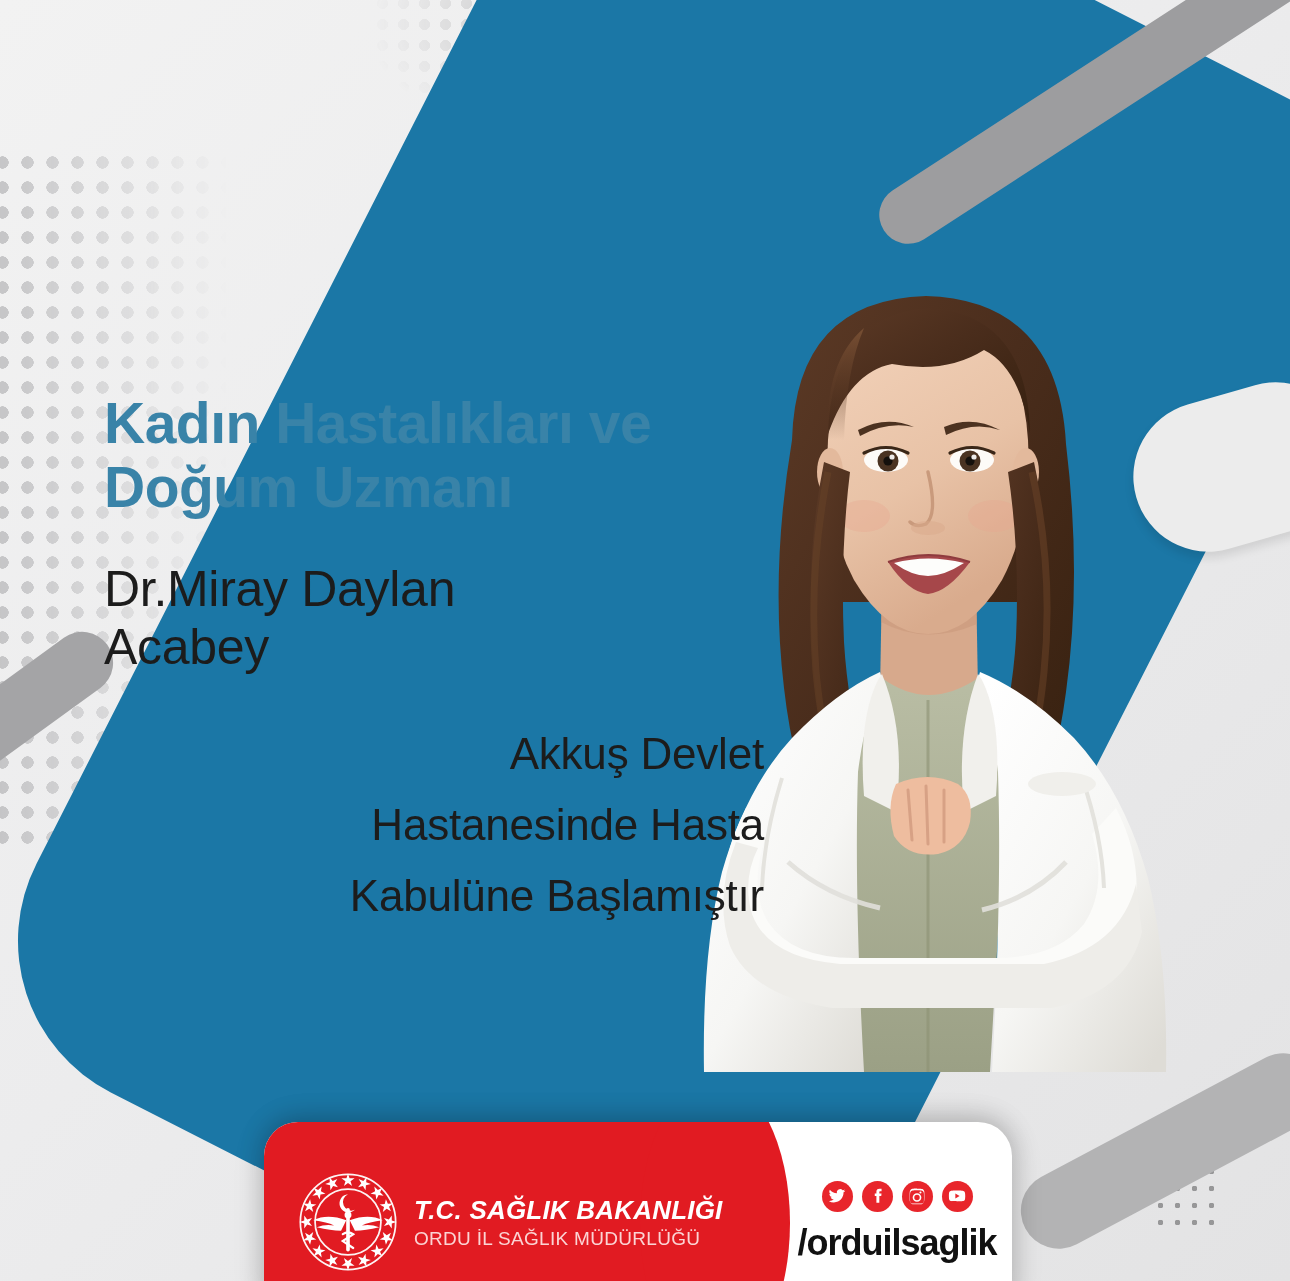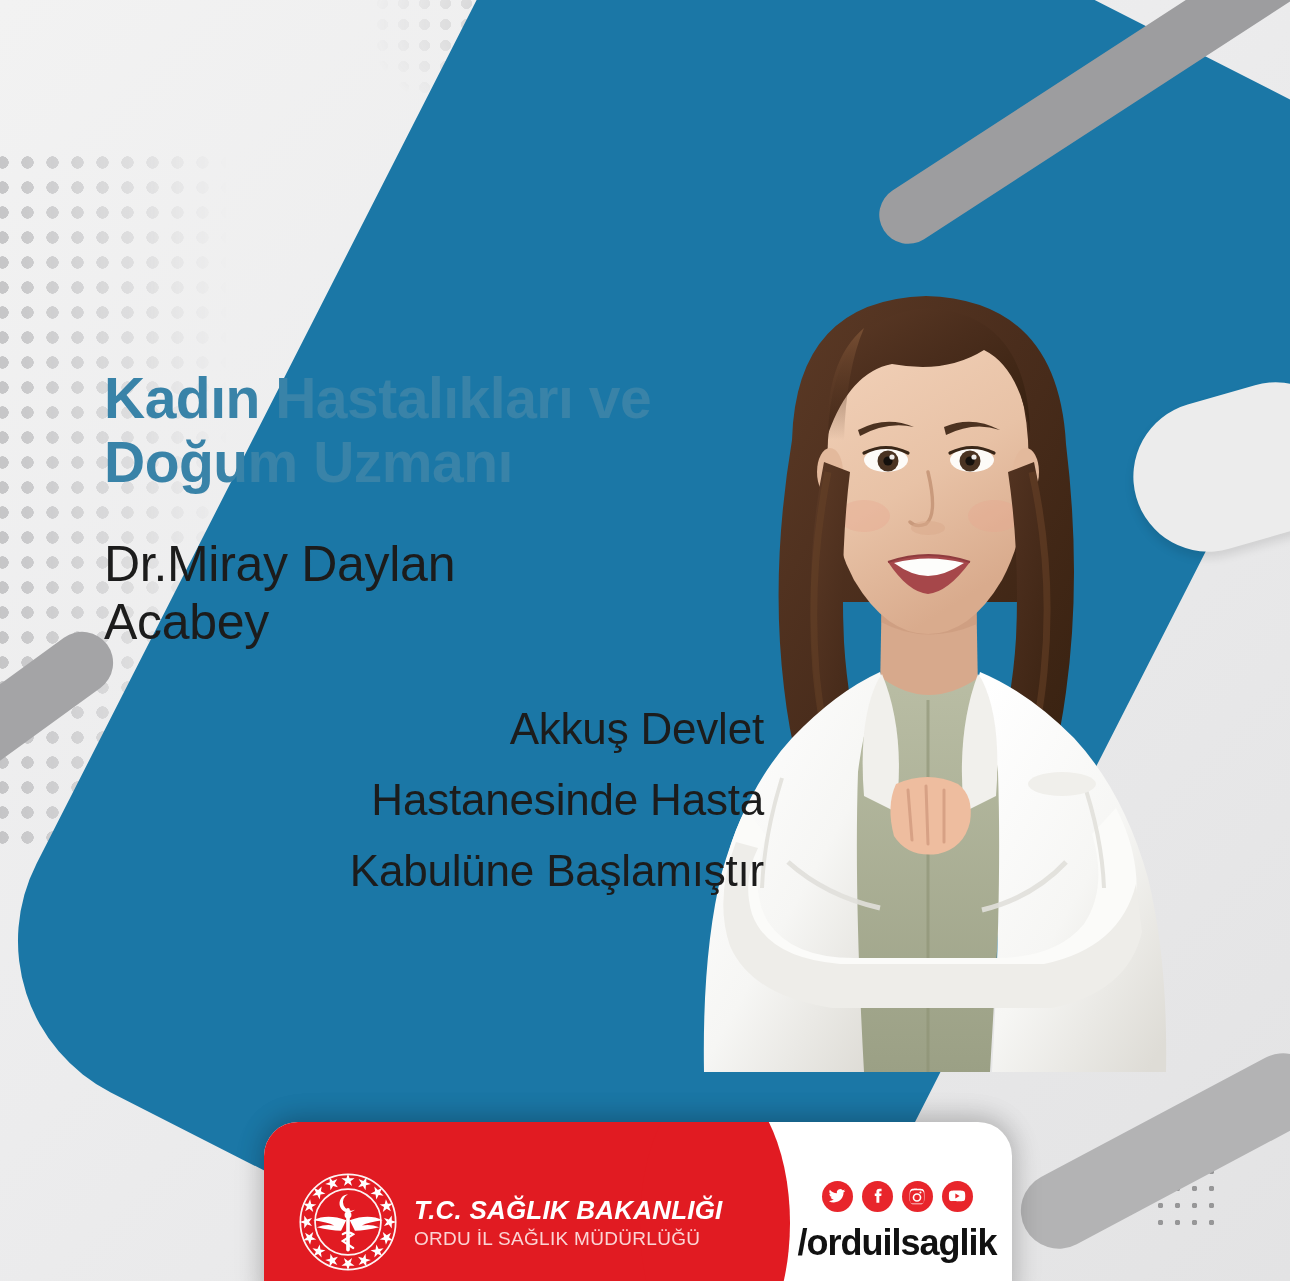--- a/index.html
+++ b/index.html
@@ -88,21 +88,21 @@
   #portrait {
     position: absolute;
     left: 596px; top: 172px;
     width: 640px; height: 940px;
   }
   #portrait svg { display: block; width: 100%; height: 100%; }
 
   
   #text-block {
     position: absolute;
-    left: 104px; top: 366px;
+    left: 104px; top: 391px;
     width: 660px;
   }
   #headline {
     color: #3983A8;
     font-size: 57px;
     font-weight: 700;
     line-height: 1.13;
     letter-spacing: -0.5px;
     white-space: pre-line;
   }

